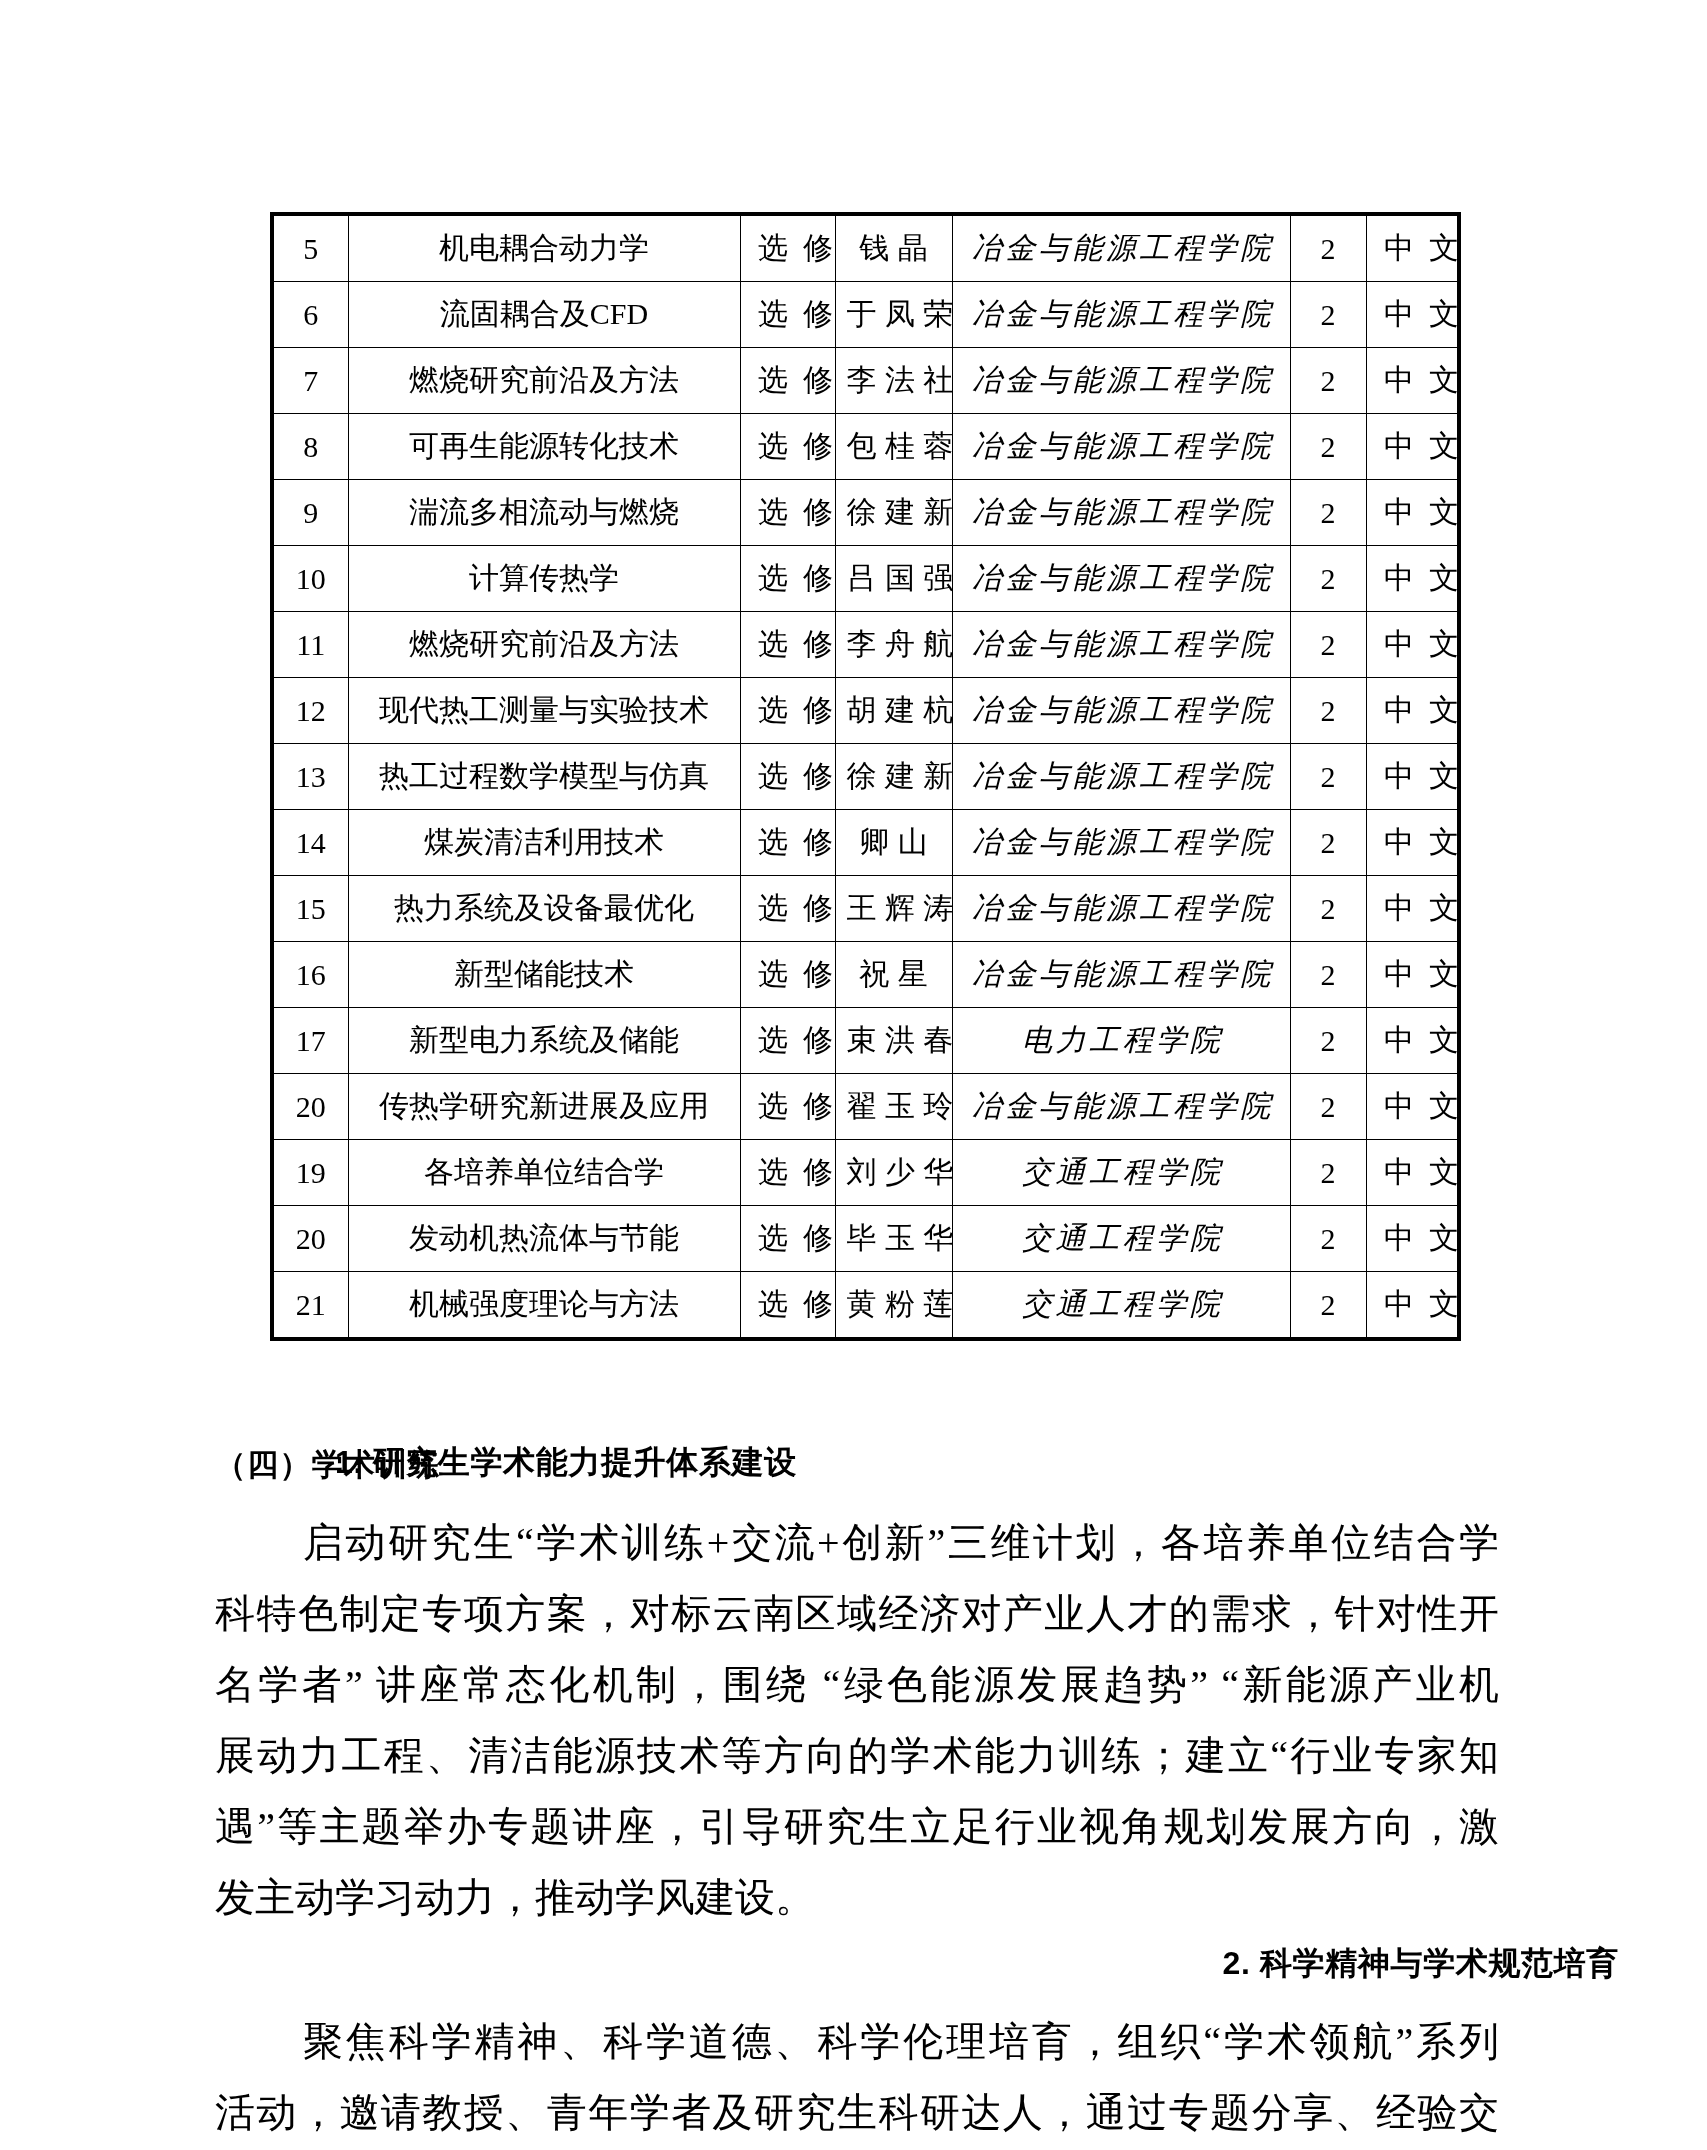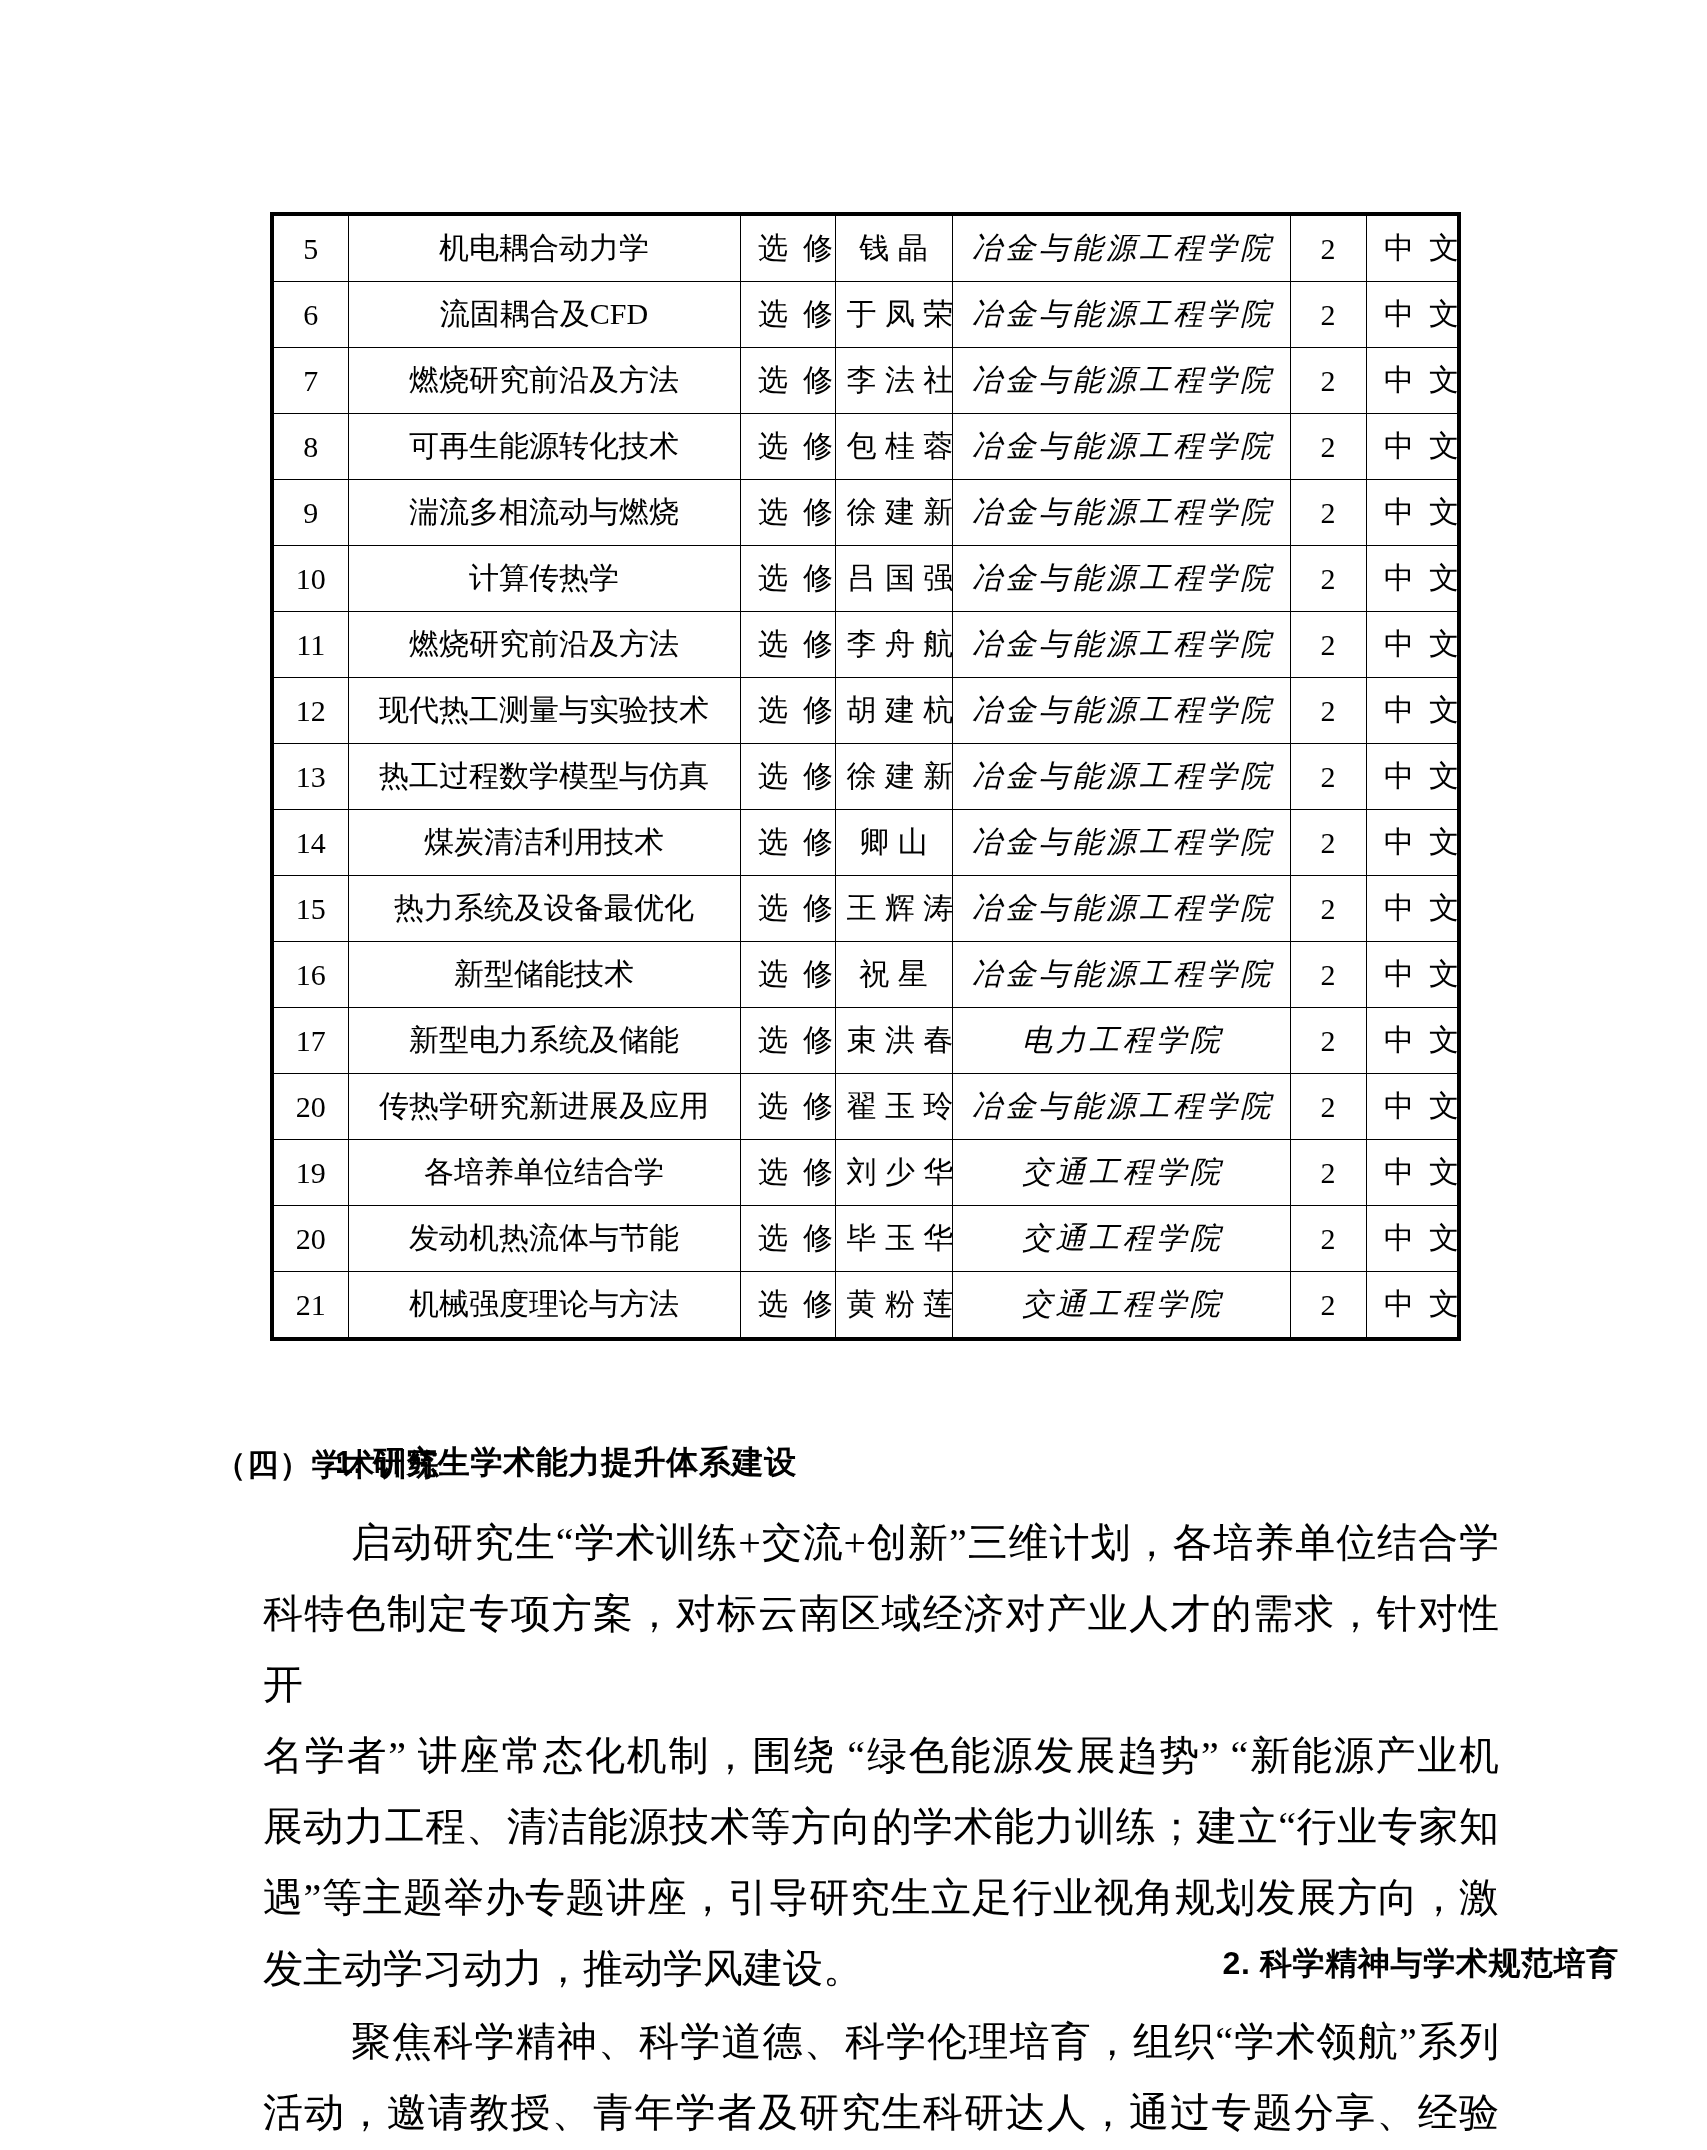--- a/index.html
+++ b/index.html
@@ -60,21 +60,20 @@
   .sub-heading.s1 { top: 1446px; }
   .sub-heading.s2 { top: 1947px; text-align: right; }
 
   .para { font-size: 40px; line-height: 71px; }
   .para.p1 { top: 1507px; }
   .para.p2 { top: 2006px; }
 
   .bodyline {
     white-space: nowrap;
     text-align: left;
-    margin-left: 48px;
   }
   .bodyline.full {
     white-space: normal;
     text-align: justify;
     text-justify: inter-character;
     text-align-last: justify;
   }
   .bodyline.indent { text-indent: 2.2em; }
 </style>
 </head>

